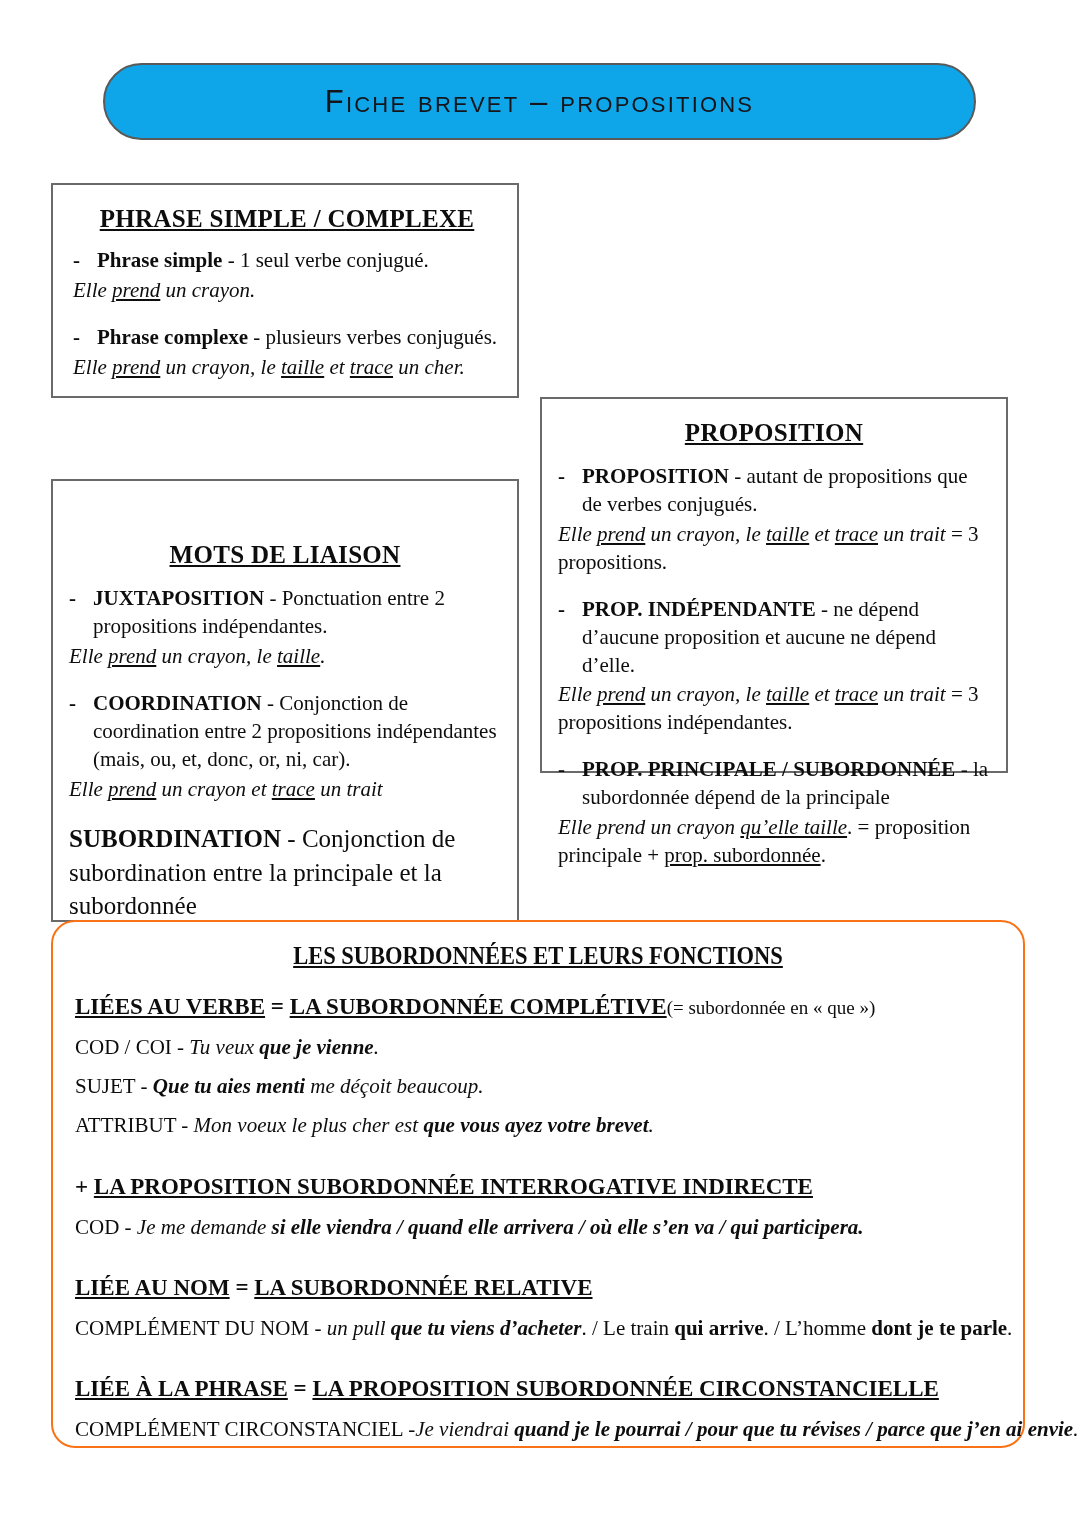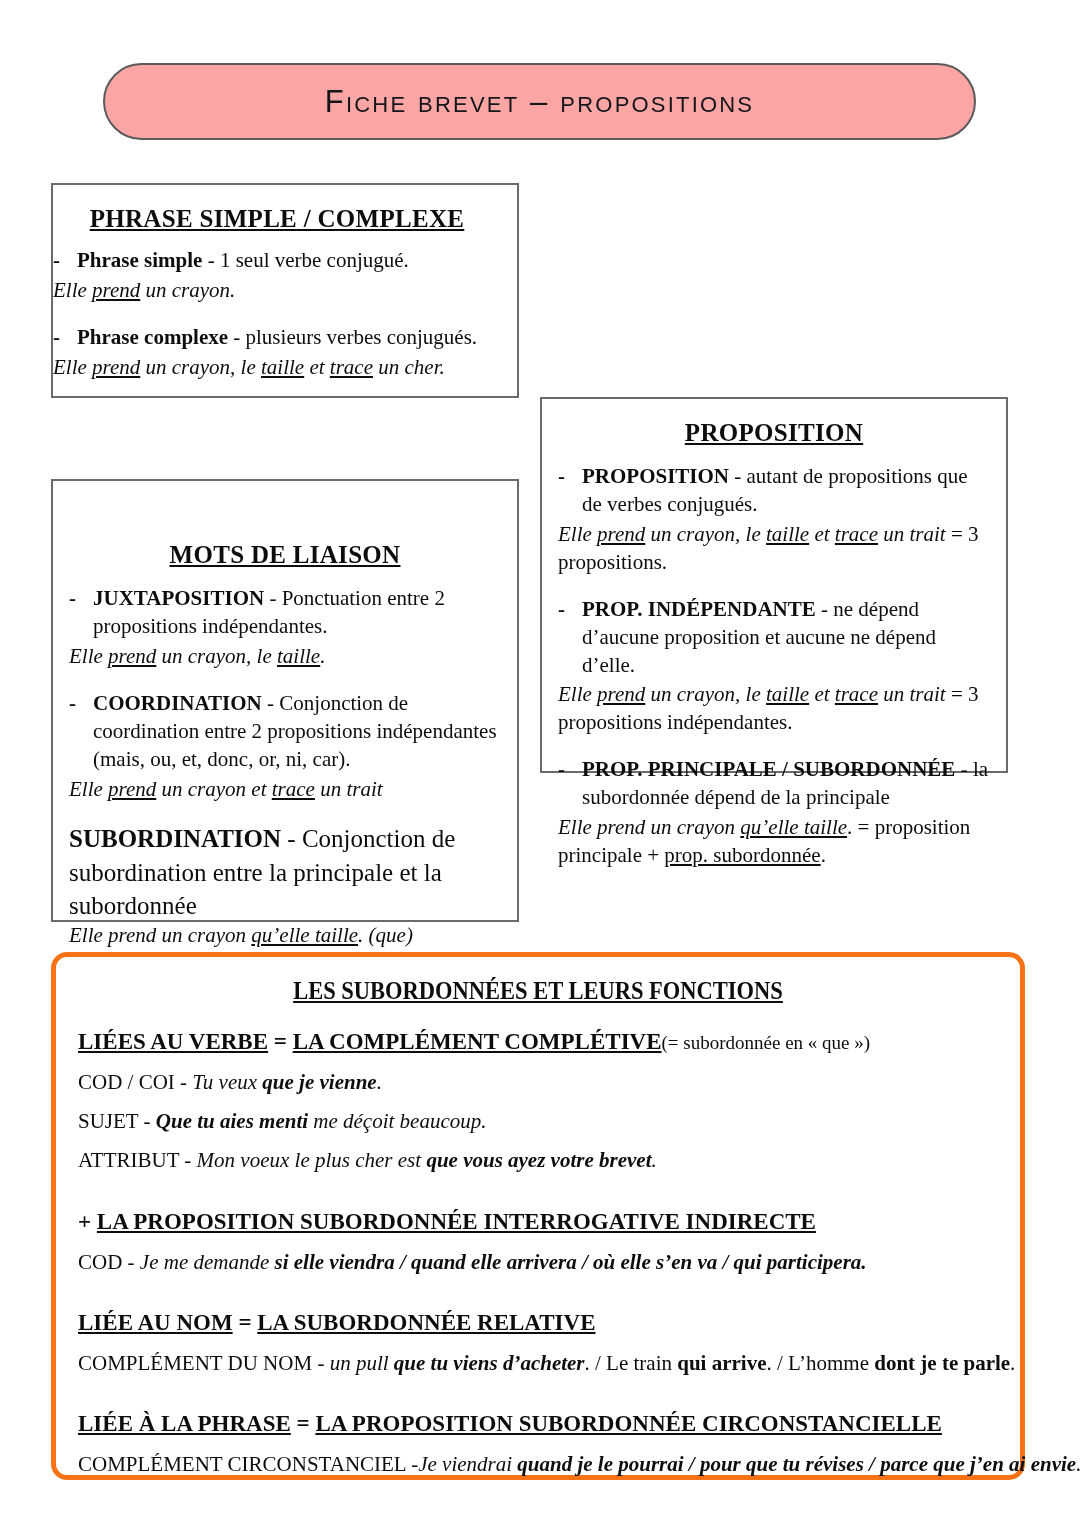--- a/index.html
+++ b/index.html
@@ -16,21 +16,21 @@
     overflow: hidden;
   }
 
   
   .title-banner {
     position: absolute;
     left: 103px;
     top: 63px;
     width: 873px;
     height: 77px;
-    background: #fca5a5;
+    background: #0ea5e9;
     border: 2px solid #5a5a5a;
     border-radius: 40px;
     display: flex;
     align-items: center;
     justify-content: center;
     box-sizing: border-box;
   }
   .title-text {
     font-family: "Liberation Sans", "DejaVu Sans", sans-serif;
     font-variant: small-caps;
@@ -42,27 +42,26 @@
   }
 
   
   .box {
     position: absolute;
     border: 2px solid #6a6a6a;
     background: #fff;
     box-sizing: border-box;
   }
   .box-round {
-    border: 5px solid #f97316;
-    border-radius: 16px;
-    margin-top: 32px;
-  }
-
-  
-  #box-simple   { left: 51px;  top: 183px; width: 468px; height: 215px; padding: 14px 16px 0 0; }
+    border: 2px solid #f97316;
+    border-radius: 24px;
+  }
+
+  
+  #box-simple   { left: 51px;  top: 183px; width: 468px; height: 215px; padding: 14px 16px 0 20px; }
   #box-liaison  { left: 51px;  top: 435px; width: 468px; height: 443px; padding: 16px 16px 0 16px; margin-top: 44px; }
   #box-prop     { left: 540px; top: 397px; width: 468px; height: 376px; padding: 14px 16px 0 16px; }
   #box-subord   { left: 51px;  top: 920px; width: 974px; height: 528px; padding: 18px 22px 0 22px; }
 
   
   .box-heading {
     text-align: center;
     font-weight: bold;
     font-size: 25px;
     text-decoration: underline;
@@ -212,21 +211,21 @@
   <div class="bullet">
     <span class="dash">-</span>
     <span class="bullet-body"><b>PROP. PRINCIPALE / SUBORDONNÉE</b><span> - la subordonnée dépend de la principale</span></span>
   </div>
   <div class="example"><span>Elle prend un crayon </span><u>qu’elle taille</u><span class="up">. =  proposition principale + </span><u class="up">prop. subordonnée</u><span class="up">.</span></div>
 </div>
 
 <div class="box box-round" id="box-subord">
   <div class="wide-heading">LES SUBORDONNÉES ET LEURS FONCTIONS</div>
 
-  <div class="sub-head"><span class="cond"><u>LIÉES AU VERBE</u><span> = </span><u>LA COMPLÉMENT COMPLÉTIVE</u><span class="note"> (= subordonnée en « que »)</span></span></div>
+  <div class="sub-head"><span class="cond"><u>LIÉES AU VERBE</u><span> = </span><u>LA SUBORDONNÉE COMPLÉTIVE</u><span class="note"> (= subordonnée en « que »)</span></span></div>
 
   <div class="sub-line"><span class="cond"><span>COD / COI - </span><i>Tu veux </i><b><i>que je vienne</i></b><i>.</i></span></div>
 
   <div class="sub-line"><span class="cond"><span>SUJET - </span><b><i>Que tu aies menti</i></b><i> me déçoit beaucoup.</i></span></div>
 
   <div class="sub-line"><span class="cond"><span>ATTRIBUT - </span><i>Mon voeux le plus cher est </i><b><i>que vous ayez votre brevet</i></b><i>.</i></span></div>
 
   <div class="sub-gap"></div>
 
   <div class="sub-head"><span class="cond"><span>+ </span><u>LA PROPOSITION SUBORDONNÉE INTERROGATIVE INDIRECTE</u></span></div>

